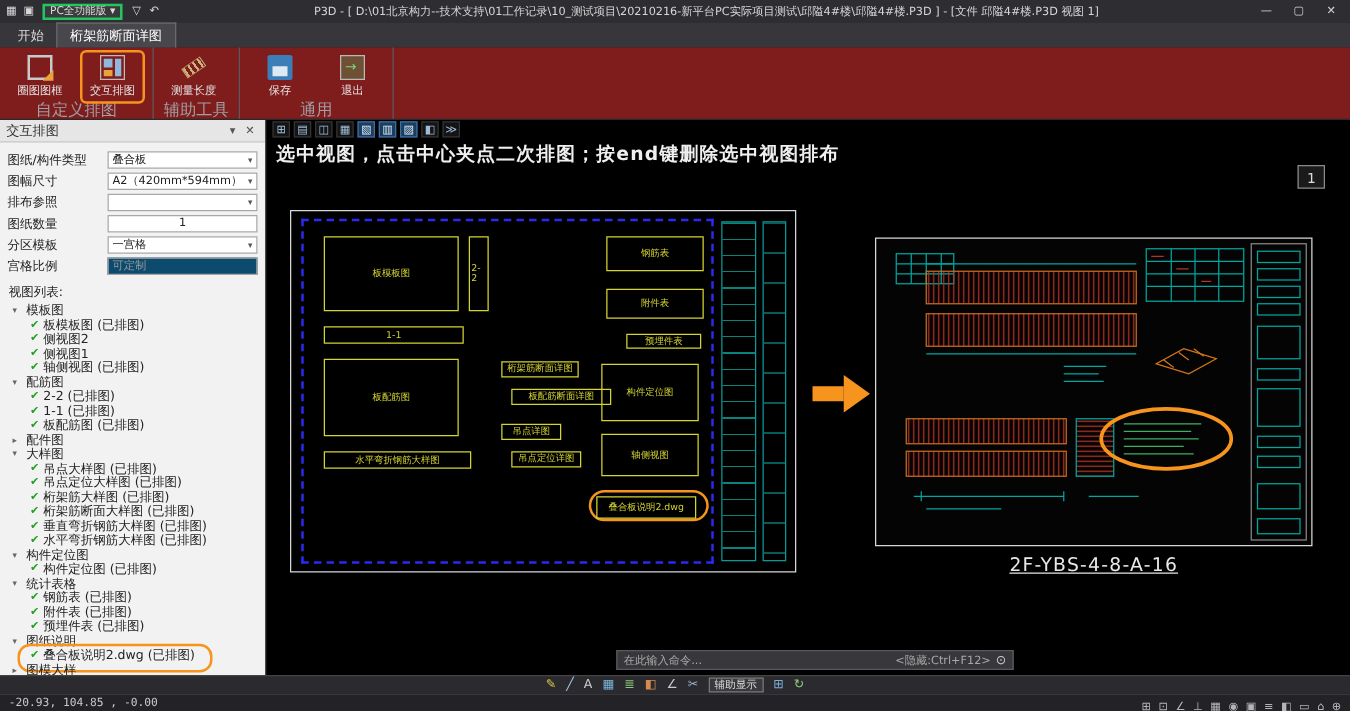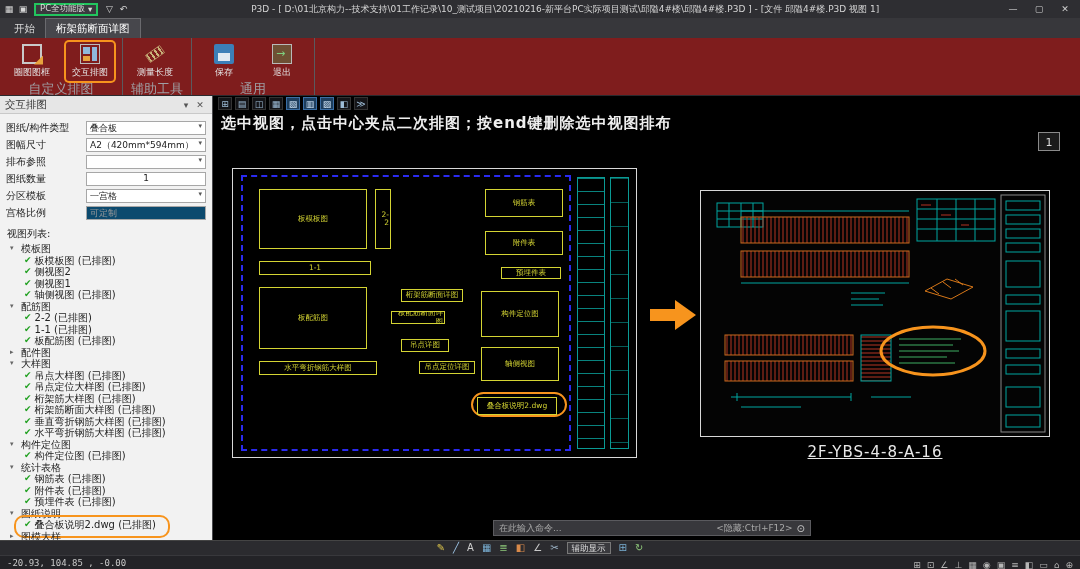--- a/index.html
+++ b/index.html
@@ -40,21 +40,21 @@
 
   
   .main { display:flex; height:444px; }
   .sidebar { width:213px; background:#f2f2f2; border-right:1px solid #4a4a4e; color:#222; overflow:hidden; }
   .sidebar-header { height:18px; background:#e6e6e6; border-bottom:1px solid #c9c9c9; display:flex; align-items:center; font-size:10.5px; padding:0 5px; color:#333; }
   .sidebar-header .sp { flex:1; }
   .shicon { width:14px; text-align:center; font-size:9px; color:#555; }
   .form { padding:5px 6px 2px; }
   .frow { display:flex; align-items:center; height:17px; font-size:10px; color:#222; }
   .flabel { width:80px; white-space:nowrap; }
-  .fctrl { flex:1; height:14px; border:1px solid #a7a7a7; background:#fff; display:flex; align-items:flex-start; padding:0 3px; font-size:9px; color:#222; overflow:hidden; white-space:nowrap; }
+  .fctrl { flex:1; height:14px; border:1px solid #a7a7a7; background:#fff; display:flex; align-items:center; padding:0 3px; font-size:9px; color:#222; overflow:hidden; white-space:nowrap; }
   .fctrl .val { flex:1; overflow:hidden; }
   .fctrl .caret { font-size:7px; color:#555; }
   .fctrl.center { justify-content:center; }
   .fctrl.disabled { background:#0c4a6e; color:#9a9a9a; }
   .viewlist-label { font-size:10px; margin:4px 0 2px 7px; color:#222; }
   .tree { font-size:10px; line-height:11.5px; padding-left:10px; }
   .trow { position:relative; display:flex; align-items:center; gap:3px; height:11.5px; white-space:nowrap; }
   .trow.leaf { padding-left:14px; }
   .tw { color:#666; font-size:7px; width:8px; }
   .chk { color:#1fa01f; font-size:9px; }
@@ -66,21 +66,21 @@
   .cicon { width:14px; height:13px; line-height:13px; text-align:center; font-size:9px; color:#9dbcd6; background:#141417; border:1px solid #333; }
   .cicon.active { background:#1d3d5c; border-color:#3a6ea5; color:#cfe3f5; }
   .hint { position:absolute; left:8px; top:18px; font-size:15px; font-weight:bold; color:#efefef; letter-spacing:1px; white-space:nowrap; }
   .page-box { position:absolute; right:20px; top:36px; width:22px; height:19px; border:1px solid #8a8a8a; color:#ddd; font-size:11px; text-align:center; line-height:19px; background:#1a1a1a; }
 
   .sheet-left { position:absolute; left:19px; top:72px; width:405px; height:290px; border:1px solid #d8d8d8; background:#000; }
   .dashed { position:absolute; left:8px; top:6px; width:330px; height:276px; border:2px dashed #2a2af0; }
   .tstrip { position:absolute; border:1px solid #0a9a94; background:repeating-linear-gradient(to bottom, rgba(10,154,148,.85) 0 1px, transparent 1px 13px); }
   .tstrip.s1 { left:344px; top:8px; width:28px; height:272px; }
   .tstrip.s2 { left:377px; top:8px; width:19px; height:272px; background:repeating-linear-gradient(to bottom, rgba(10,154,148,.6) 0 1px, transparent 1px 24px); }
-  .ybox { position:absolute; border:1px solid #d4d433; color:#d4d433; font-size:7.5px; display:flex; align-items:center; justify-content:center; text-align:right; line-height:1.1; overflow:hidden; padding:1px; }
+  .ybox { position:absolute; border:1px solid #d4d433; color:#d4d433; font-size:7.5px; display:flex; align-items:center; justify-content:center; text-align:left; line-height:1.1; overflow:hidden; padding:1px; }
   .note-box { position:absolute; left:238px; top:223px; width:96px; height:25px; border:2px solid #f7941d; border-radius:13px; }
 
   .arrow { position:absolute; left:437px; top:204px; width:48px; height:30px; }
   .arrow::before { content:""; position:absolute; left:0; top:9px; width:25px; height:12px; background:#f7941d; }
   .arrow::after { content:""; position:absolute; left:25px; top:0; border-top:15px solid transparent; border-bottom:15px solid transparent; border-left:21px solid #f7941d; }
 
   .sheet-right { position:absolute; left:487px; top:94px; width:350px; height:247px; border:1px solid #d8d8d8; background:#040404; }
   .result-label { position:absolute; left:487px; top:347px; width:350px; text-align:center; font-size:15px; color:#e8e8e8; letter-spacing:1px; text-decoration:underline; }
 
   .command-bar { position:absolute; left:280px; top:424px; width:318px; height:16px; background:#38383c; border:1px solid #5a5a5e; display:flex; align-items:center; gap:4px; padding:0 5px; font-size:9px; color:#a8a8a8; }
@@ -334,23 +334,23 @@
         <div class="dashed"></div>
         <div class="tstrip s1"></div>
         <div class="tstrip s2"></div>
         <div class="note-box"></div>
       <div class="ybox" style="left: 26px; top: 20px; width: 108px; height: 60px;">板模板图</div>
           <div class="ybox" style="left: 142px; top: 20px; width: 16px; height: 60px;">2-2</div>
           <div class="ybox" style="left: 26px; top: 92px; width: 112px; height: 14px;">1-1</div>
           <div class="ybox" style="left: 26px; top: 118px; width: 108px; height: 62px;">板配筋图</div>
           <div class="ybox" style="left: 26px; top: 192px; width: 118px; height: 14px;">水平弯折钢筋大样图</div>
           <div class="ybox" style="left: 168px; top: 120px; width: 62px; height: 13px;">桁架筋断面详图</div>
-          <div class="ybox" style="left: 158px; top: 142px; width: 54px; height: 13px;">板配筋断面详图</div>
+          <div class="ybox" style="left: 176px; top: 142px; width: 80px; height: 13px;">板配筋断面详图</div>
           <div class="ybox" style="left: 168px; top: 170px; width: 48px; height: 13px;">吊点详图</div>
-          <div class="ybox" style="left: 186px; top: 192px; width: 56px; height: 13px;">吊点定位详图</div>
+          <div class="ybox" style="left: 176px; top: 192px; width: 56px; height: 13px;">吊点定位详图</div>
           <div class="ybox" style="left: 252px; top: 20px; width: 78px; height: 28px;">钢筋表</div>
           <div class="ybox" style="left: 252px; top: 62px; width: 78px; height: 24px;">附件表</div>
           <div class="ybox" style="left: 252px; top: 98px; width: 60px; height: 12px; margin-left: 16px;">预埋件表</div>
           <div class="ybox" style="left: 248px; top: 122px; width: 78px; height: 46px;">构件定位图</div>
           <div class="ybox" style="left: 248px; top: 178px; width: 78px; height: 34px;">轴侧视图</div>
           <div class="ybox" style="left: 244px; top: 228px; width: 80px; height: 18px;">叠合板说明2.dwg</div>
         </div>
 
       <div class="arrow"></div>
 

